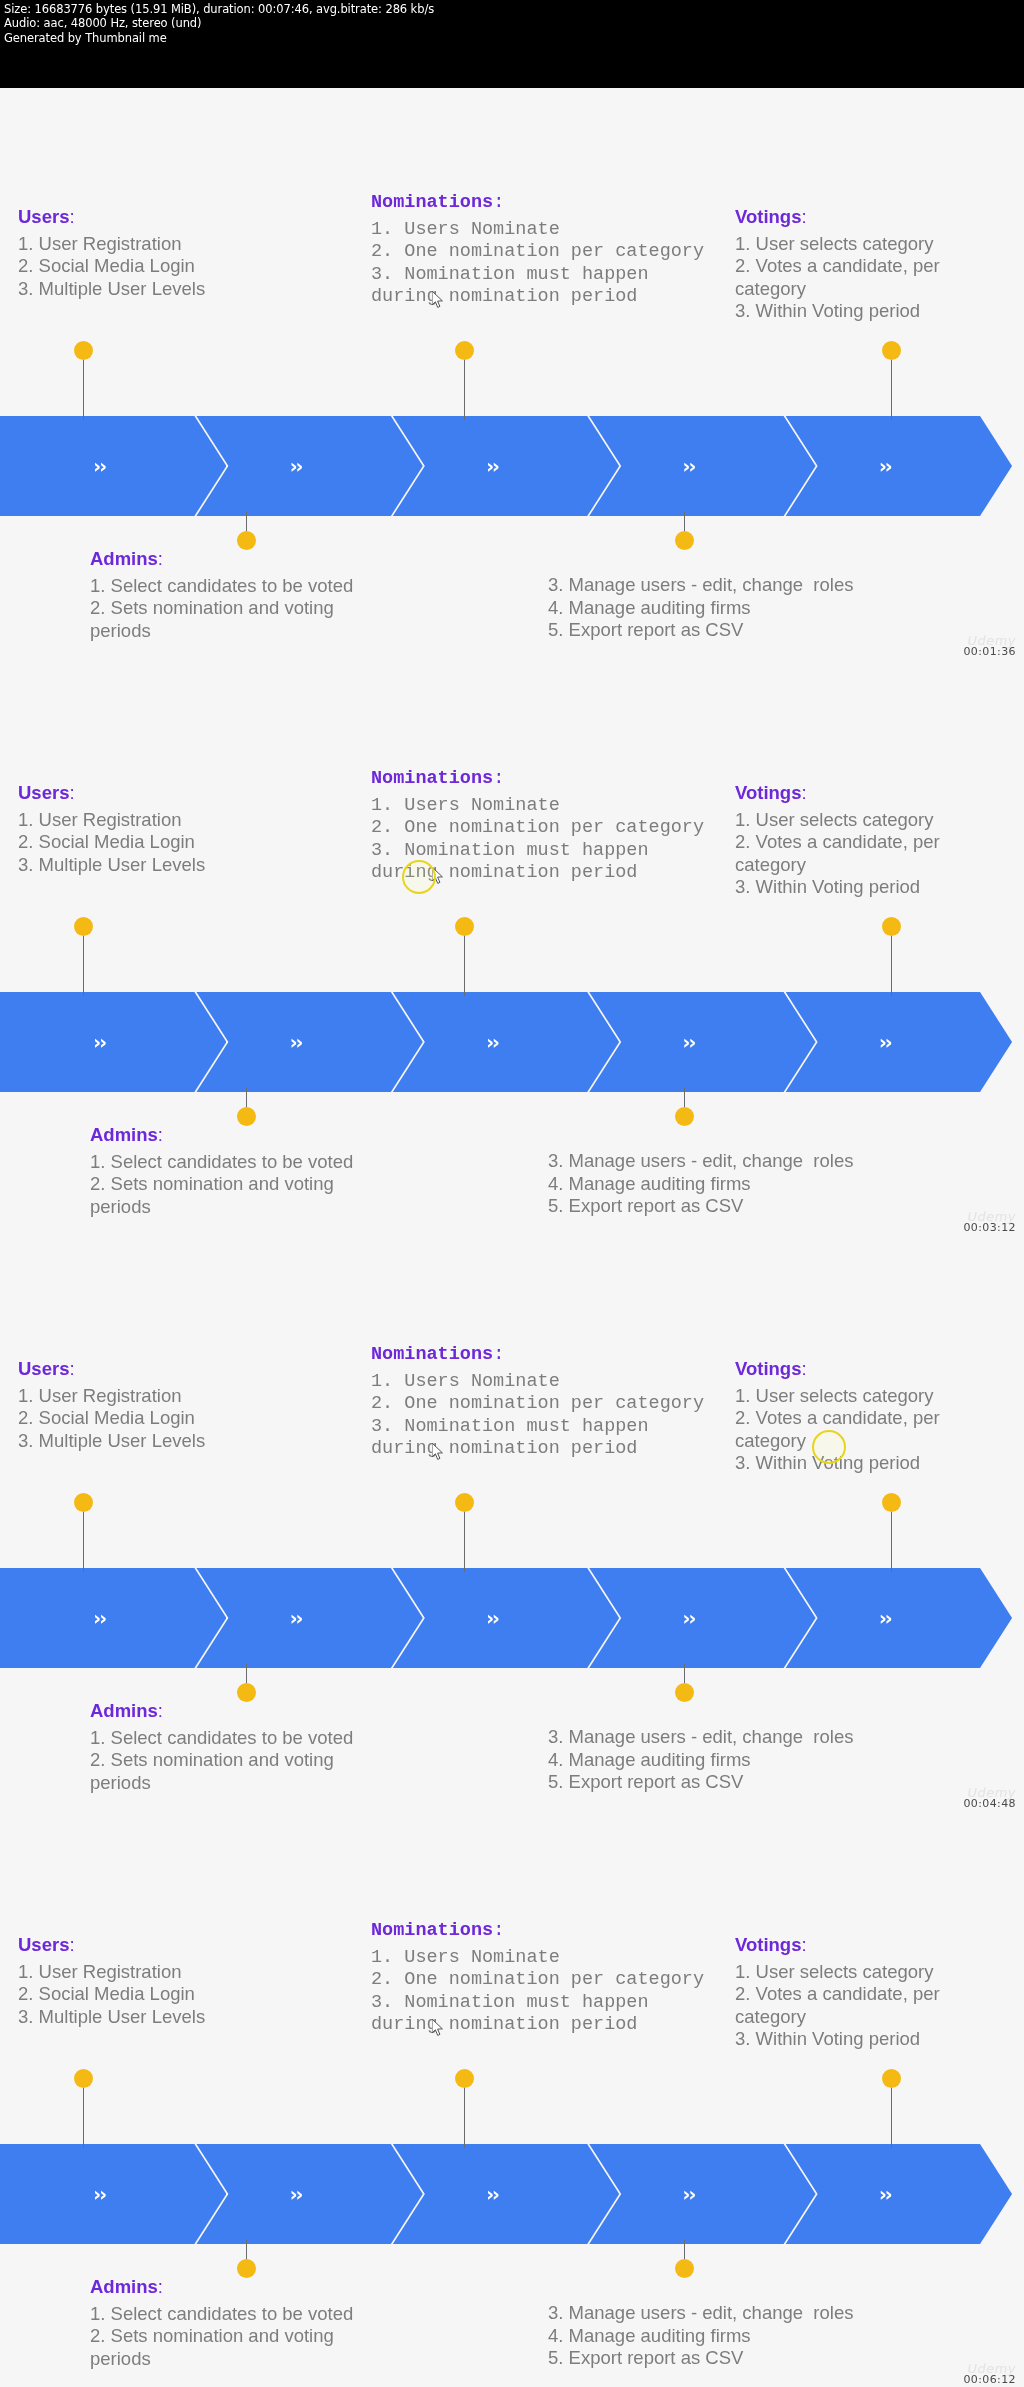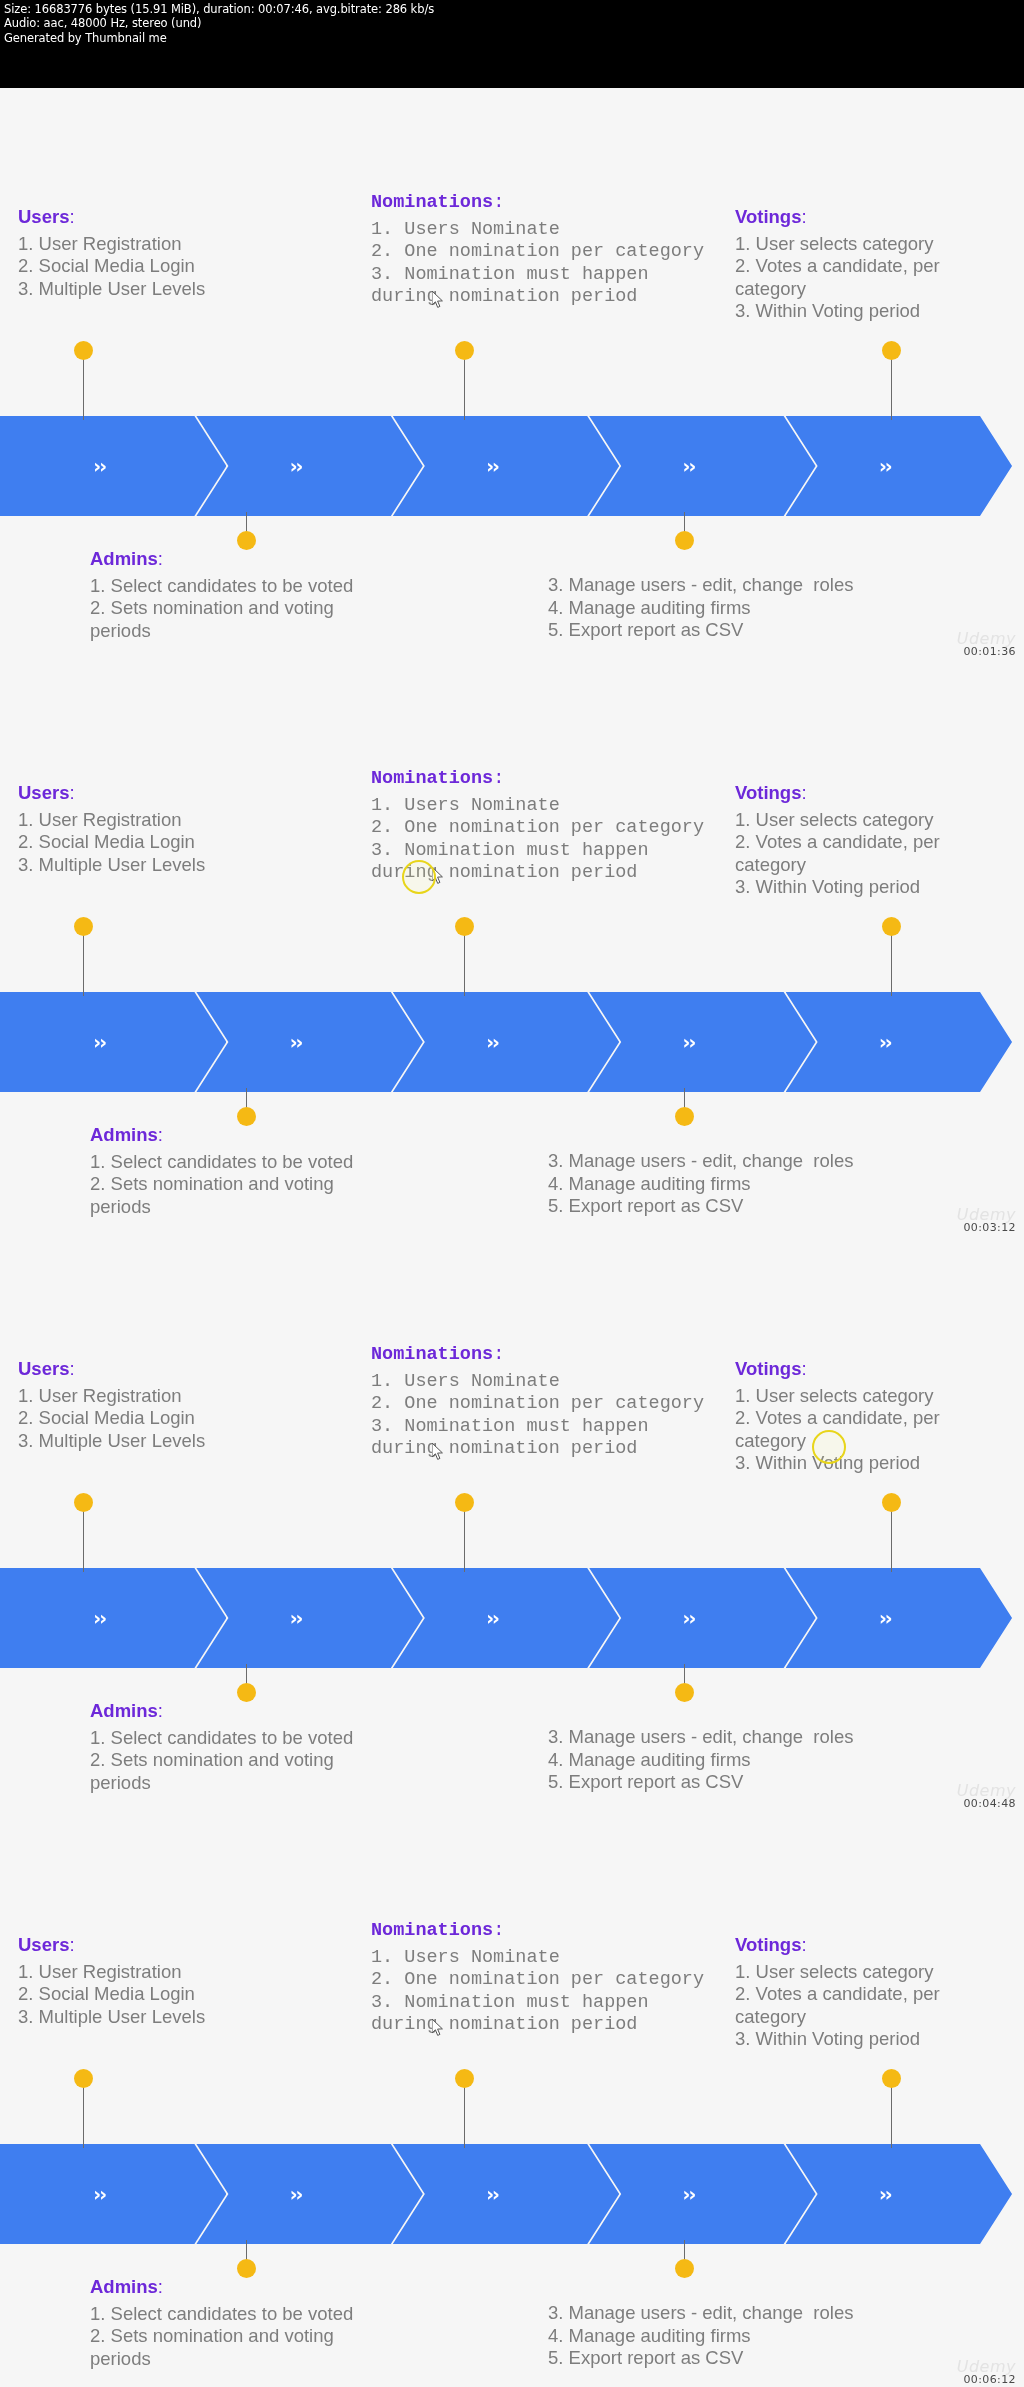--- a/index.html
+++ b/index.html
@@ -130,21 +130,21 @@
   
   .wm {
     position: absolute;
     right: 8px;
     bottom: 6px;
     text-align: right;
     font-family: "DejaVu Sans", sans-serif;
   }
   .wm .udemy {
     color: #e3e3e3;
-    font-size: 16px;
+    font-size: 13px;
     letter-spacing: 0.5px;
     font-style: italic;
   }
   .wm .ts {
     color: #4a4a4a;
     font-size: 11px;
     letter-spacing: 0.4px;
     margin-top: -3px;
   }
 </style>

